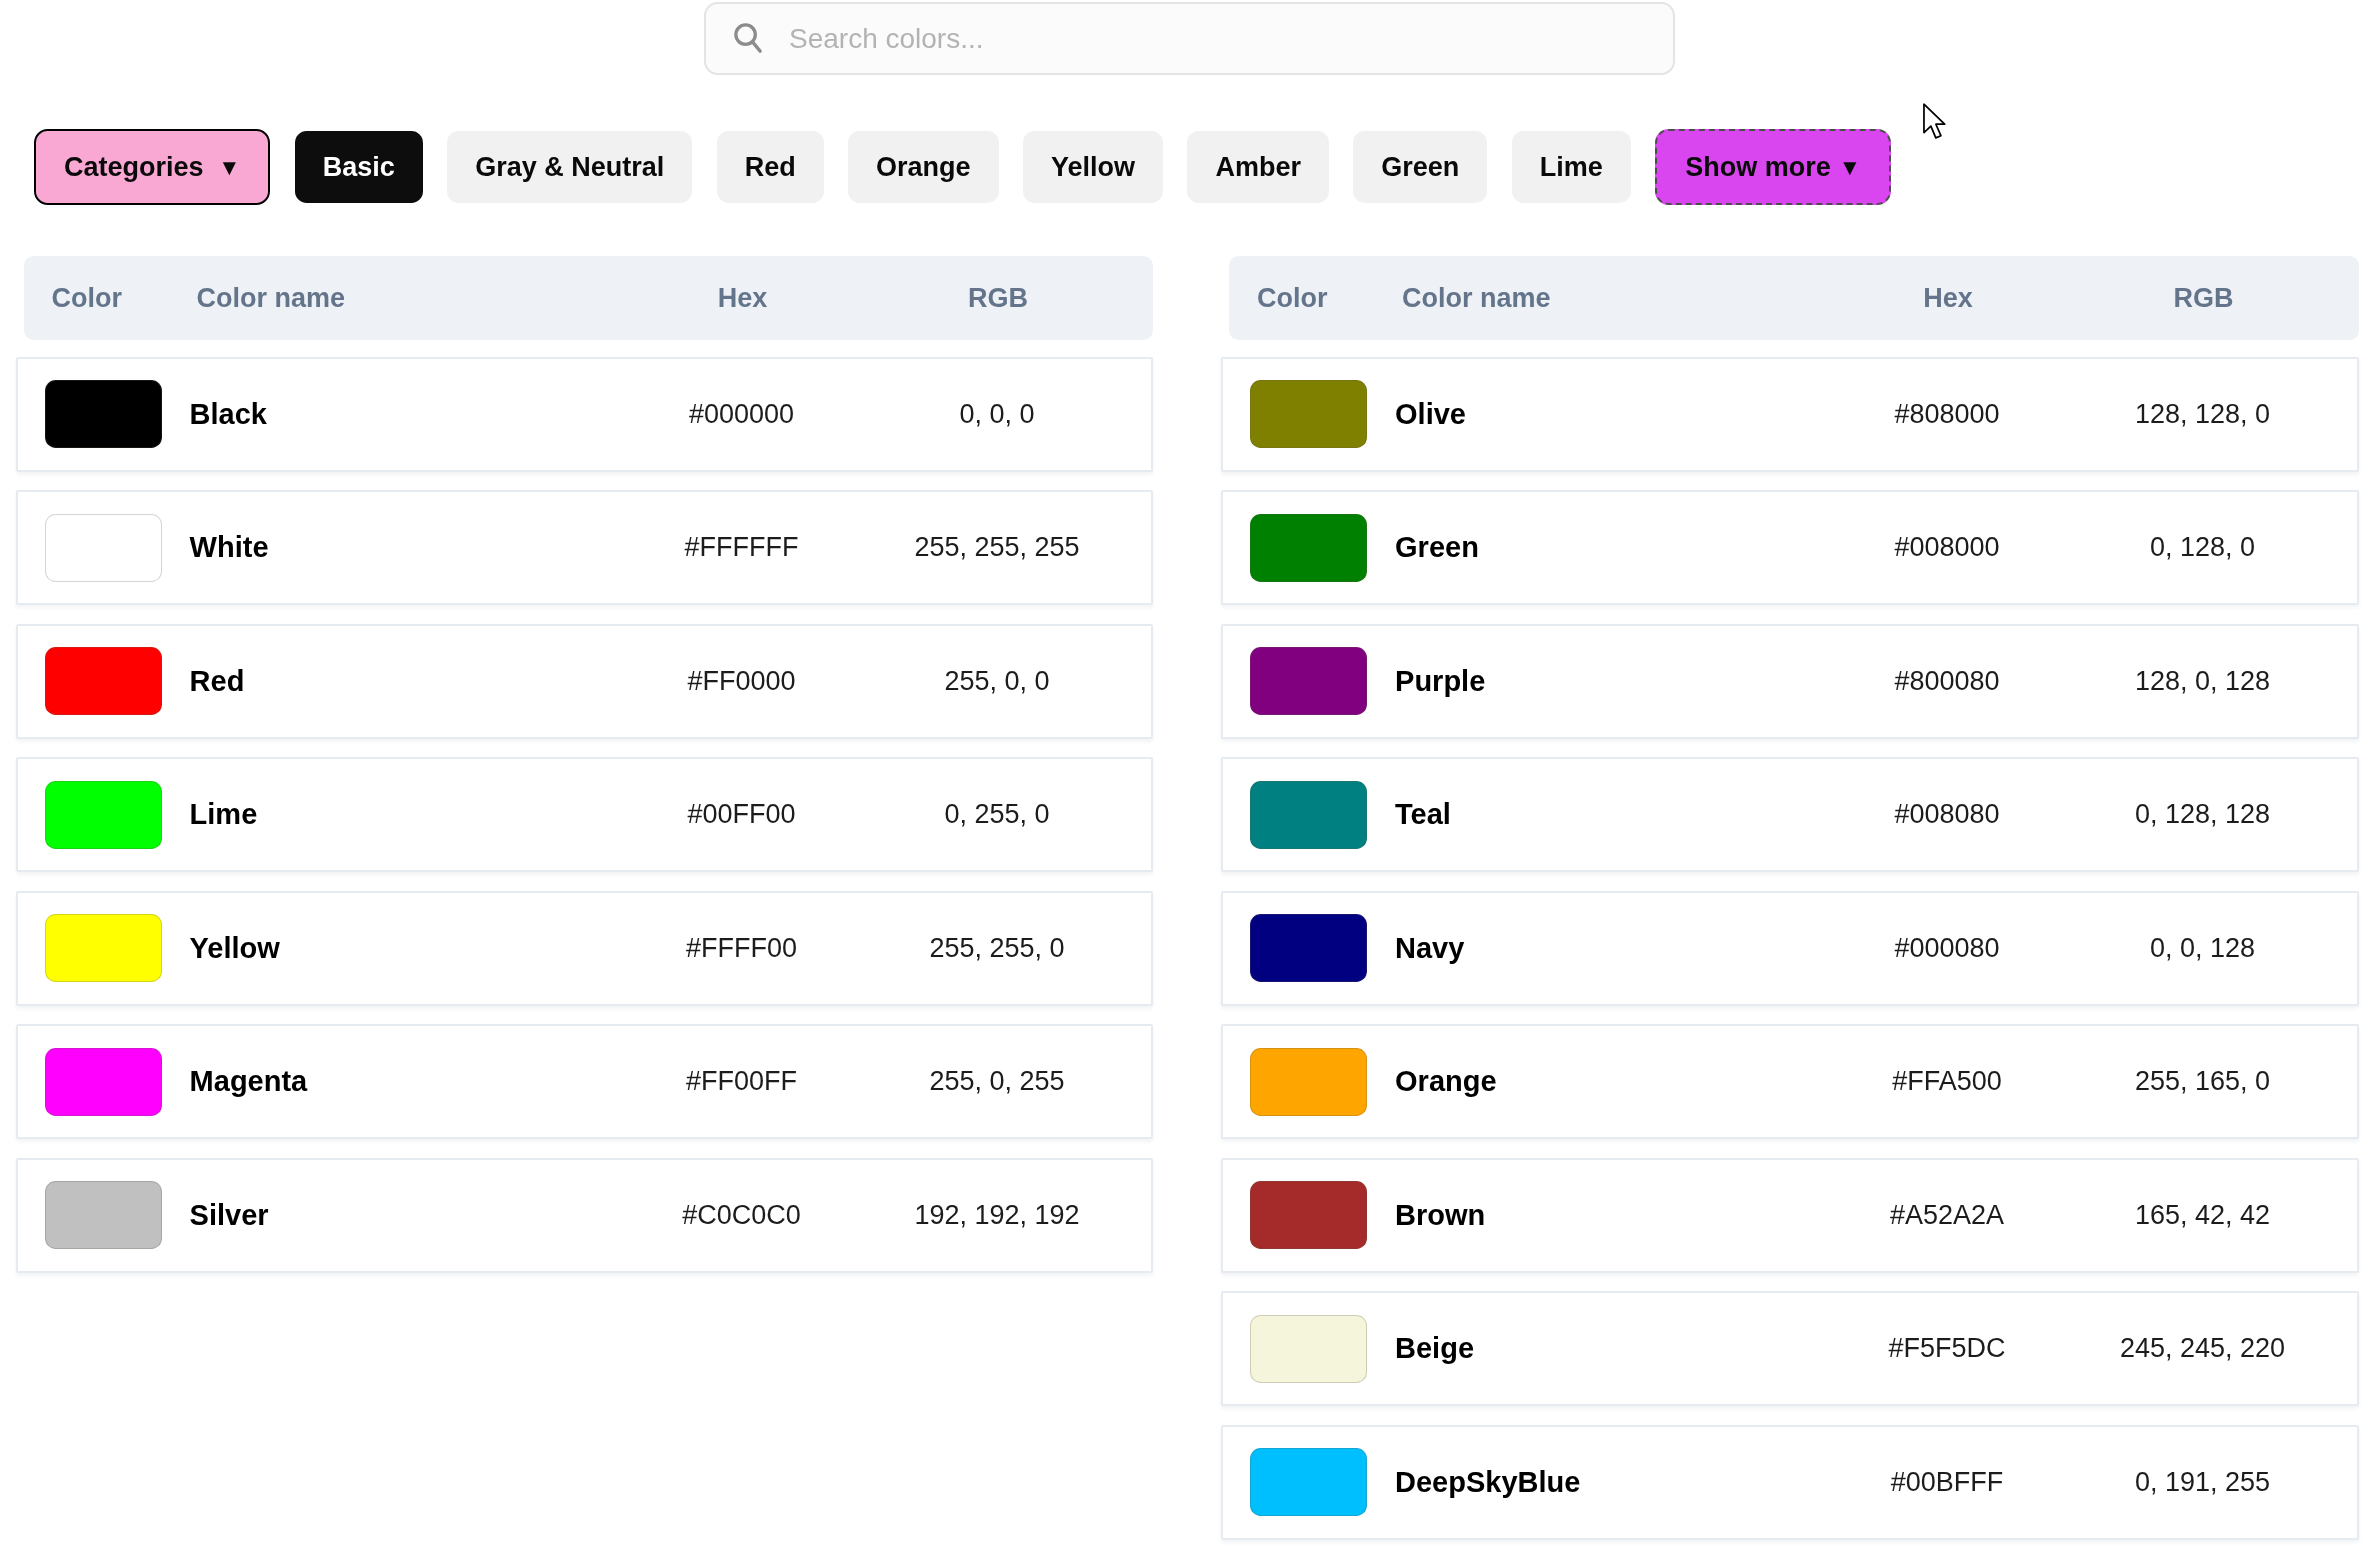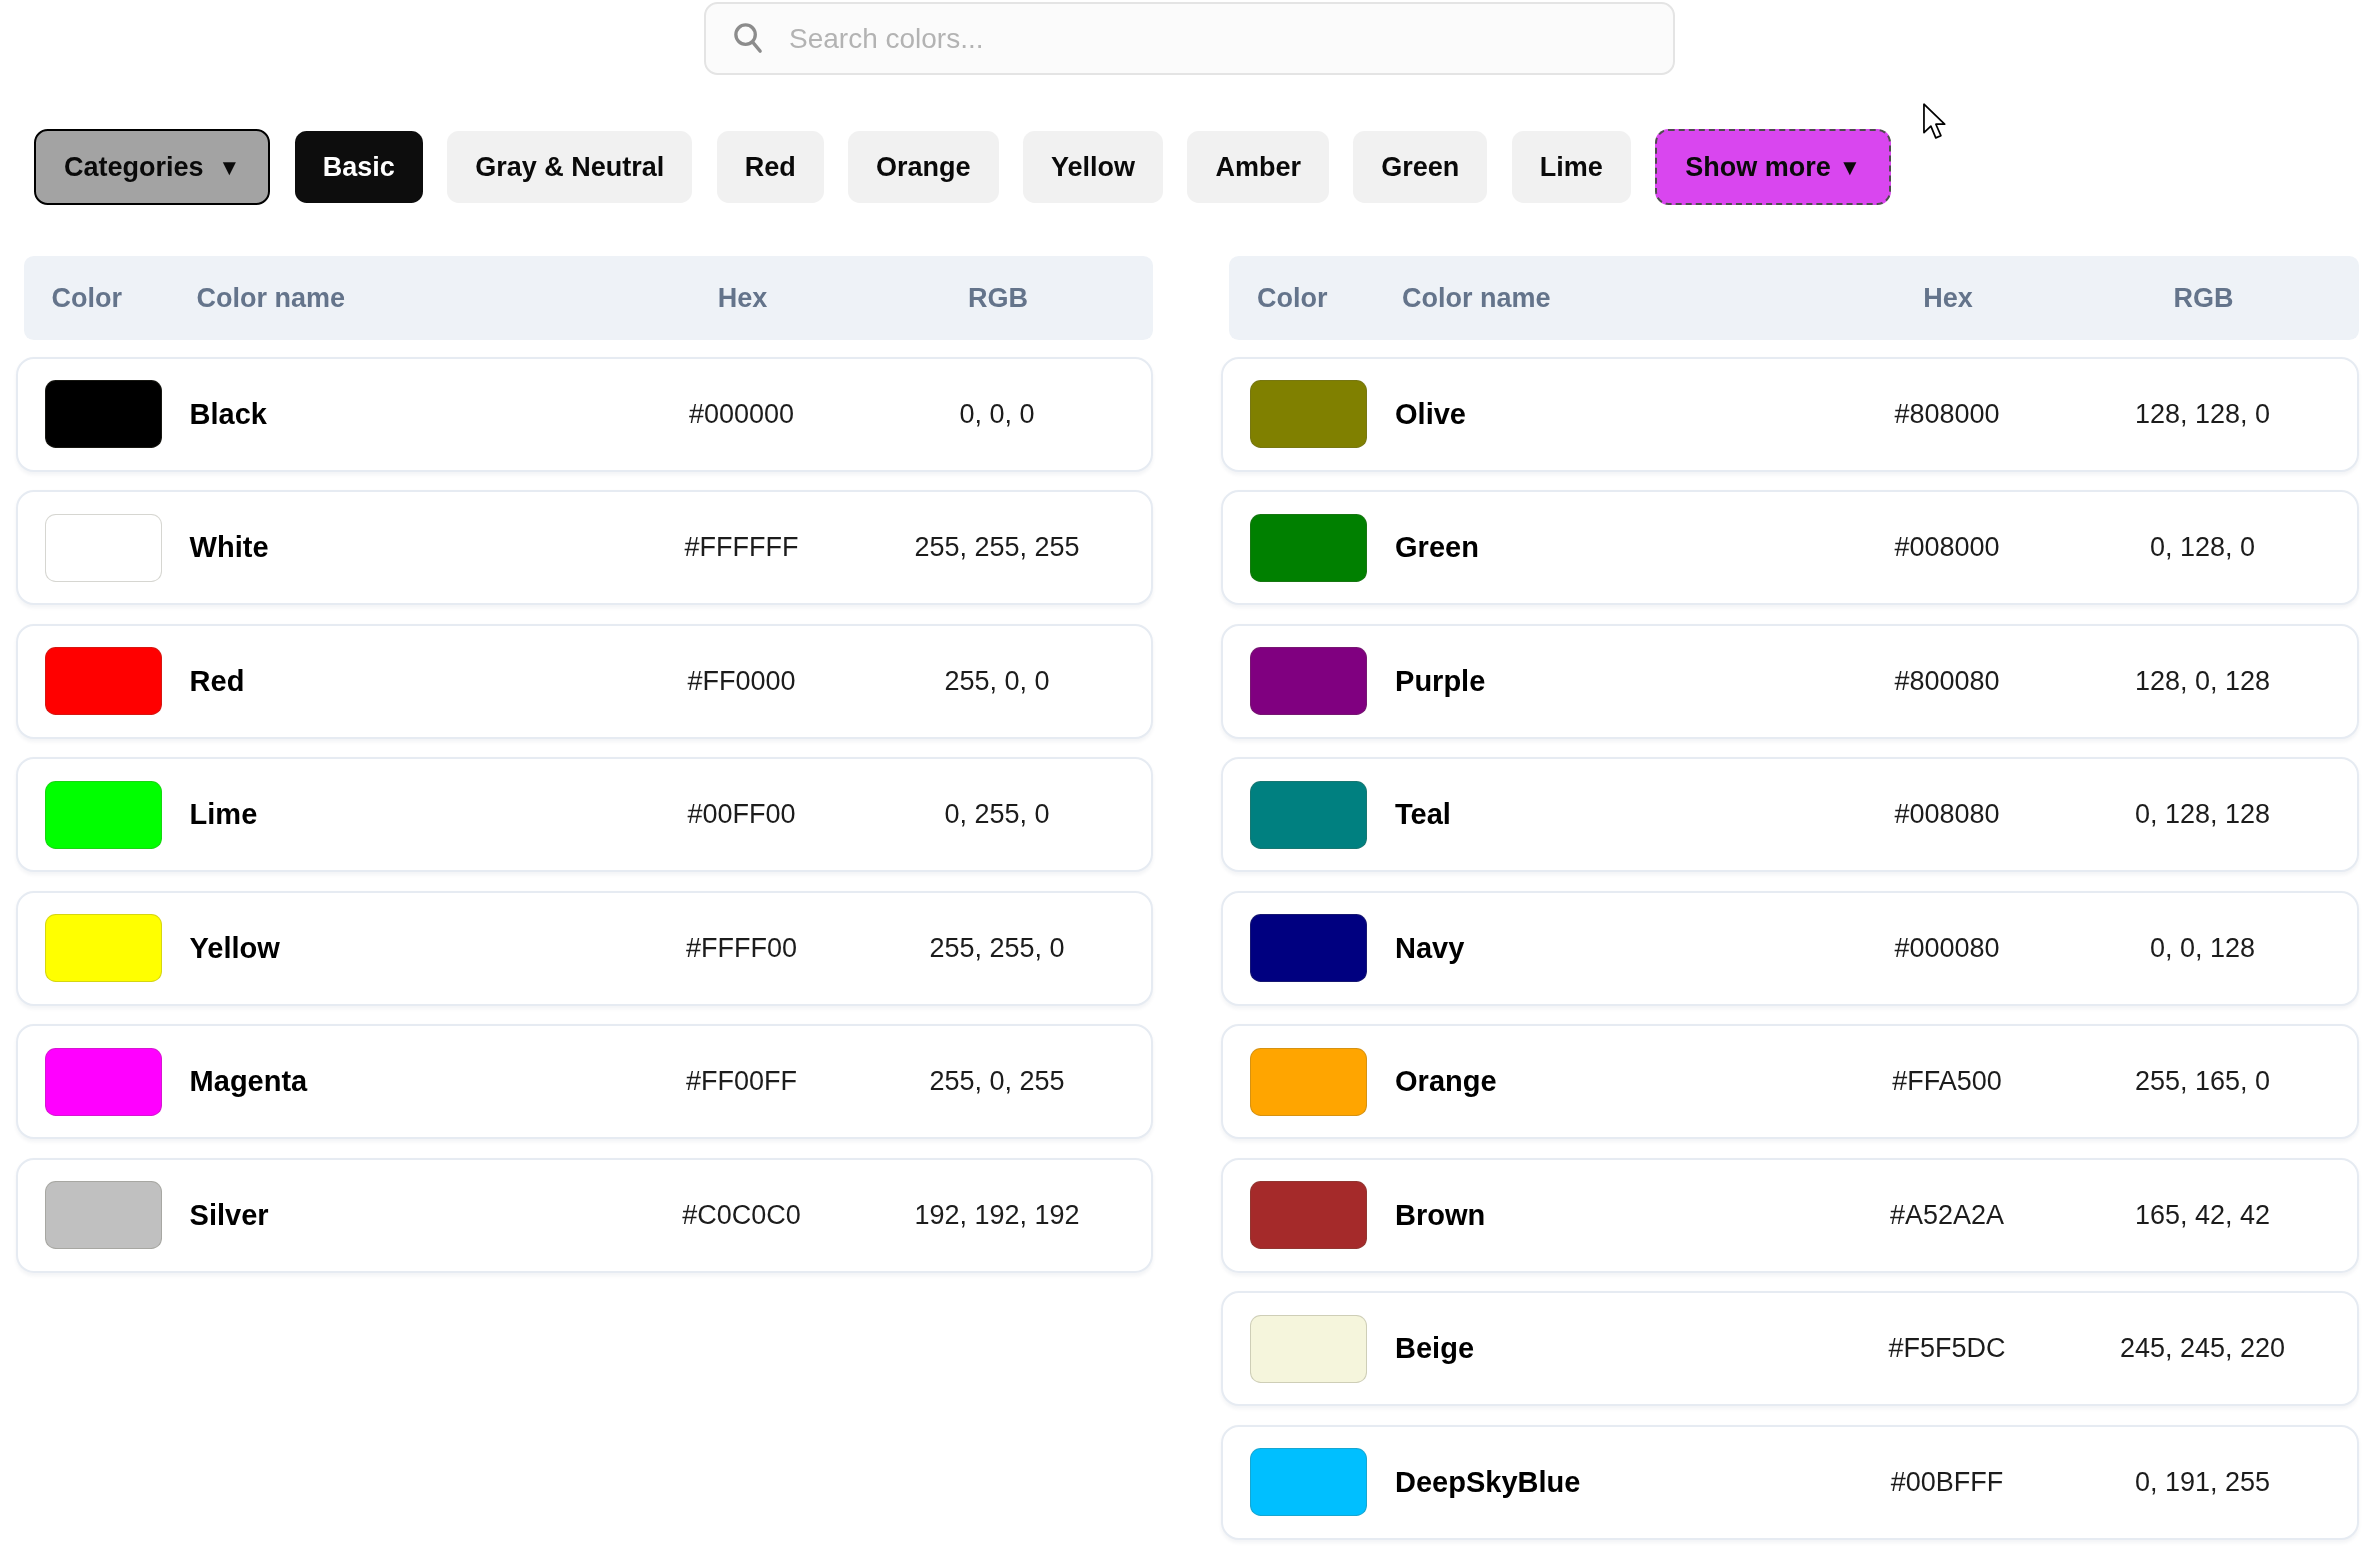--- a/index.html
+++ b/index.html
@@ -23,38 +23,38 @@
   .search-input::placeholder { color:#b3b3b3; }
 
   
   .toolbar { margin-top:54px; padding-left:34px; display:flex; align-items:center; gap:24.4px; height:76px; }
   .btn {
     height:72px; display:inline-flex; align-items:center; gap:14.6px; padding:0 28px;
     border:none; border-radius:11.7px; background:#f1f1f1; color:#0a0a0a;
     font-family:inherit; font-size:27px; font-weight:bold; white-space:nowrap; cursor:pointer;
   }
   .btn .arrow { font-size:22.4px; line-height:1; transform:translateY(1px); }
-  .btn-outline { background:#a3a3a3; border:2.9px solid #000; height:76px; border-radius:13.7px; }
+  .btn-outline { background:#f9a8d4; border:2.9px solid #000; height:76px; border-radius:13.7px; }
   .btn-active  { background:#0d0d0d; color:#ffffff; }
   .btn-dashed  { background:#d946ef; border:2.9px dashed #4d4d4d; height:76px; border-radius:13.7px;gap:8px; }
 
   
   .tables {
     margin-top:51px; padding:0 19.5px 0 15.6px;
     display:grid; grid-template-columns:1fr 1fr; column-gap:68px;
   }
   .thead {
     height:84px; background:#eef2f7; border-radius:9.8px;
     display:grid; grid-template-columns:145px 1fr 257px 254px; align-items:center;
     padding:0 28px; color:#64748b; font-weight:bold; font-size:27px;margin-left:8px;
   }
   .th-2, .th-3 { text-align:center; }
   .row-card {
     height:115px; margin-top:18.5px; background:#fff;
-    border:2px solid #e6ebf2; border-radius:18px;
+    border:2px solid #e6ebf2; border-radius:2px;
     box-shadow:0 2.9px 3.9px rgba(20,40,80,0.05);
     display:grid; grid-template-columns:145px 1fr 257px 254px; align-items:center;
     padding:0 27px;
   }
   .rows > .row-card:first-child { margin-top:16.6px; }
   .swatch {
     width:117px; height:68px; border-radius:10.7px;
     border:1px solid rgba(90,90,70,0.25);
   }
   .cname { font-size:29px; font-weight:bold; color:#000; }

